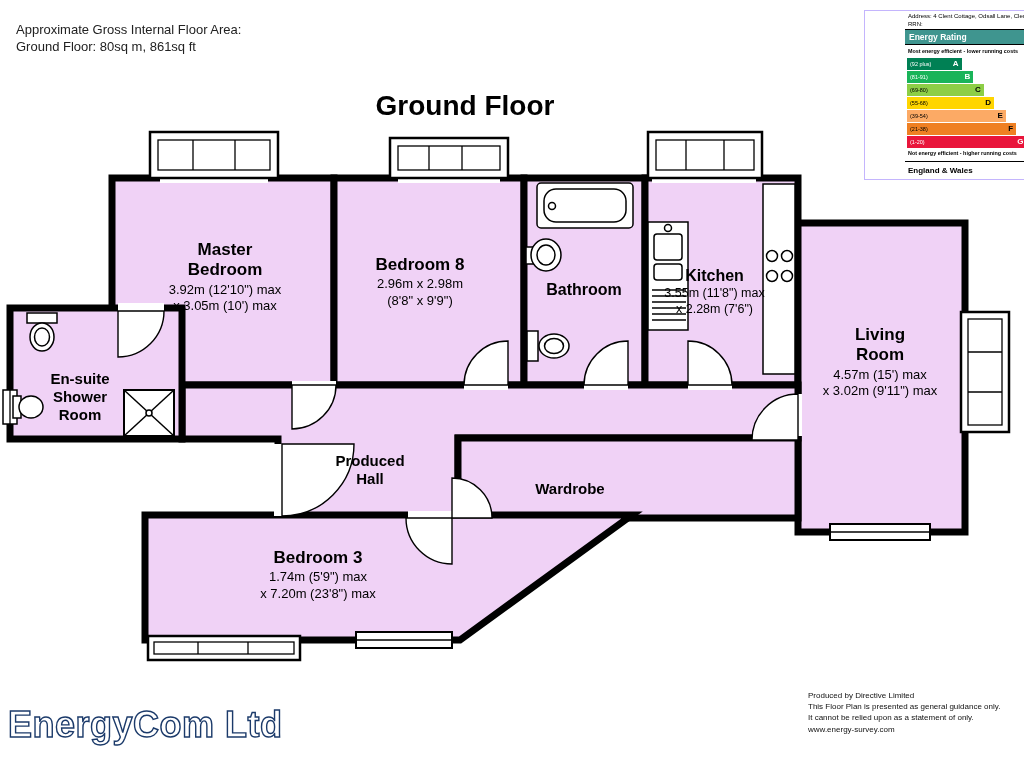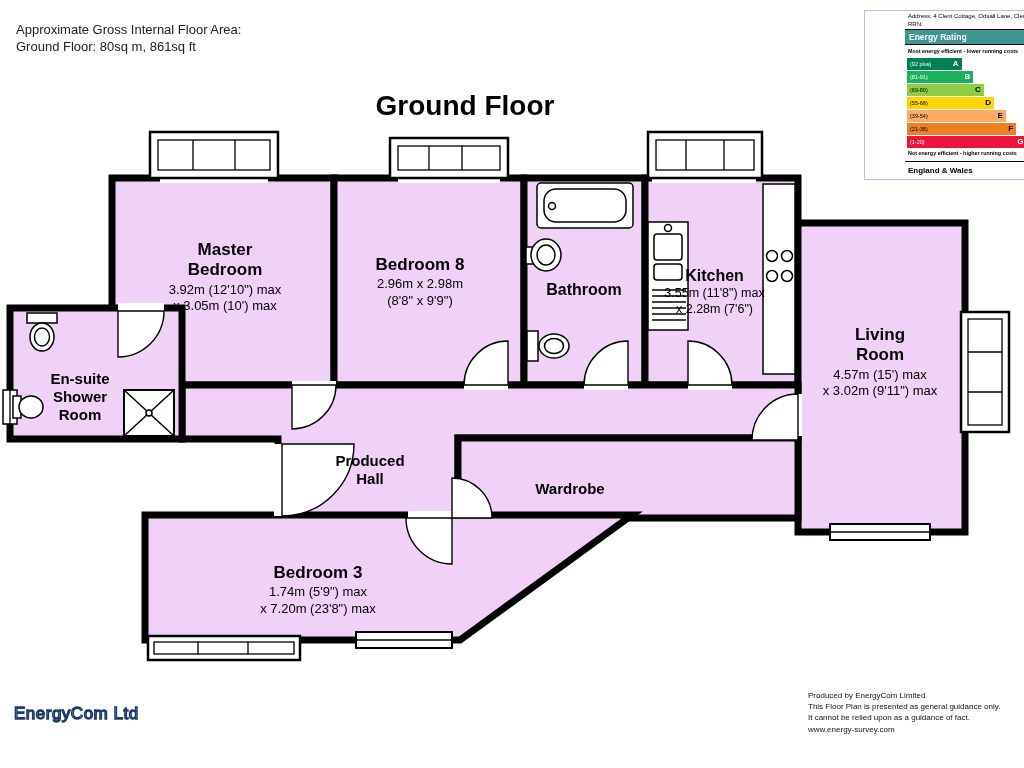--- a/index.html
+++ b/index.html
@@ -43,21 +43,21 @@
   .epc-arrow{position:absolute;width:30px;height:14px;line-height:12px;font-size:8px;font-weight:bold;text-align:center;
     clip-path:polygon(0 50%,20% 0,100% 0,100% 100%,20% 100%);}
   .epc-arrow.cur{left:133px;}
   .epc-arrow.pot{left:167px;}
   .epc-botnote{position:absolute;left:3px;top:105px;font-size:5.4px;font-weight:600;}
   .epc-footer{border-top:1px solid #000;display:flex;align-items:center;justify-content:space-between;padding:2px 3px;gap:28px;}
   .epc-ew{font-weight:bold;font-size:8px;}
   .epc-directive{font-size:5.2px;text-align:right;line-height:1.2;margin-left:auto;margin-right:3px;white-space:pre-line;}
   .eu-flag{width:19px;height:13px;background:#003399;color:#ffcc00;display:flex;align-items:center;justify-content:center;font-size:8px;}
   
-  .logo{left:14px;top:704px;font-size:17px;font-weight:400;letter-spacing:0.5px;color:#fff;
+  .logo{left:8px;top:704px;font-size:36px;font-weight:700;letter-spacing:0.5px;color:#fff;
     -webkit-text-stroke:1.4px var(--logo-color);}
   .footnotes{left:808px;top:690px;font-size:8px;line-height:1.4;color:#111;}
 </style>
 </head>
 <body>
 
 <div class="abs area-note">
   <div>Approximate Gross Internal Floor Area:</div>
   <div>Ground Floor: 80sq m, 861sq ft</div>
 </div>
@@ -241,21 +241,21 @@
 Shower
 Room</div>
 </div>
 <div class="room-label" style="left:300px;top:452px;width:140px;">
   <div class="room-name sm">Produced
 Hall</div>
 </div>
 <div class="room-label" style="left:500px;top:480px;width:140px;">
   <div class="room-name sm">Wardrobe</div>
 </div>
-<div class="room-label" style="left:218px;top:563px;width:200px;">
+<div class="room-label" style="left:218px;top:548px;width:200px;">
   <div class="room-name">Bedroom 3</div>
   <div class="room-dims">1.74m (5'9") max
 x 7.20m (23'8") max</div>
 </div>
 
 <div class="abs epc">
   <div class="epc-address">Address: 4 Clent Cottage, Odsall Lane, Clent, STOURBRIDGE, DY9 9...</div>
   <div class="epc-rrn">RRN:</div>
   <div class="epc-title" style="background: rgb(63, 149, 143);">Energy Rating</div>
   <div class="epc-chart">
@@ -315,17 +315,17 @@
   <div class="epc-footer">
     <span class="epc-ew">England &amp; Wales</span>
     <span class="epc-directive">EU Directive
 2002/91/EC</span>
     <span class="eu-flag">★</span>
   </div>
 </div>
 
 <div class="abs logo">EnergyCom Ltd</div>
 <div class="abs footnotes">
-  <div>Produced by EnergyCom Limited</div>
+  <div>Produced by Directive Limited</div>
   <div>This Floor Plan is presented as general guidance only.</div>
-  <div>It cannot be relied upon as a guidance of fact.</div>
+  <div>It cannot be relied upon as a statement of only.</div>
   <div>www.energy-survey.com</div>
 </div>
 
 </body></html>

